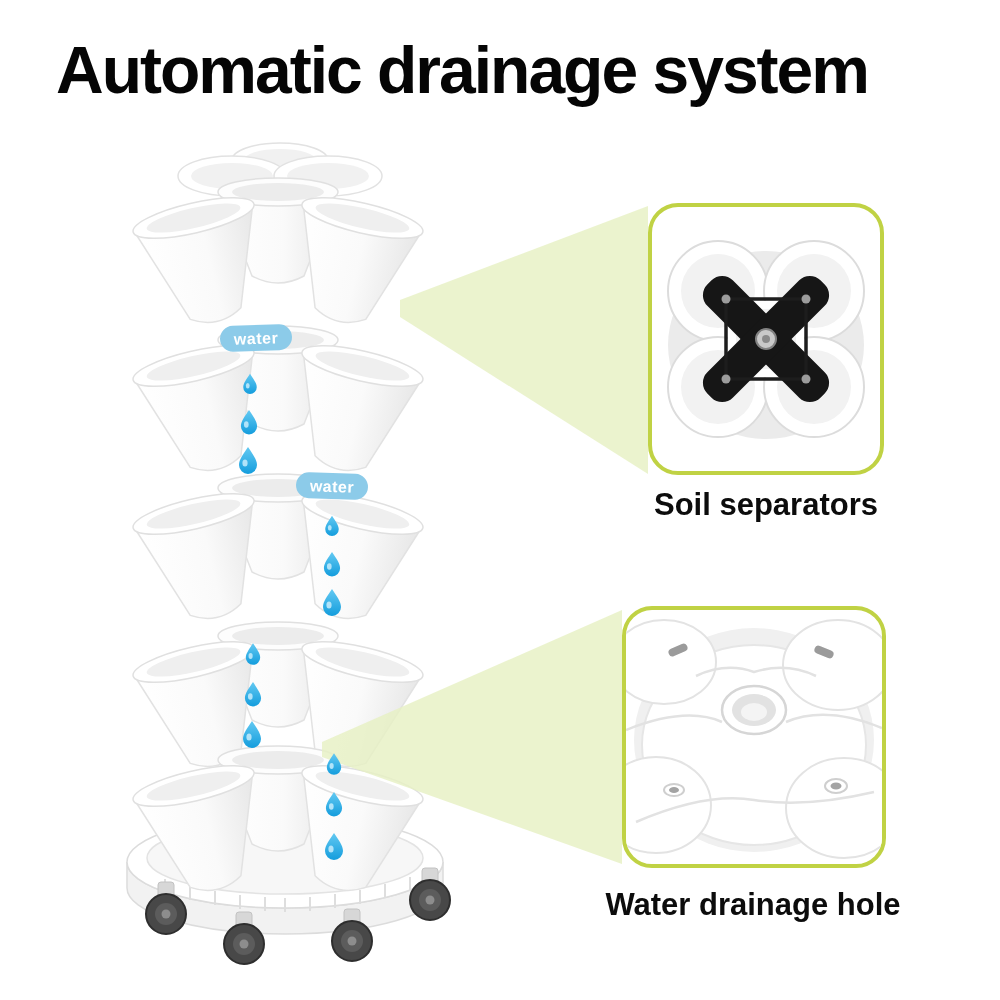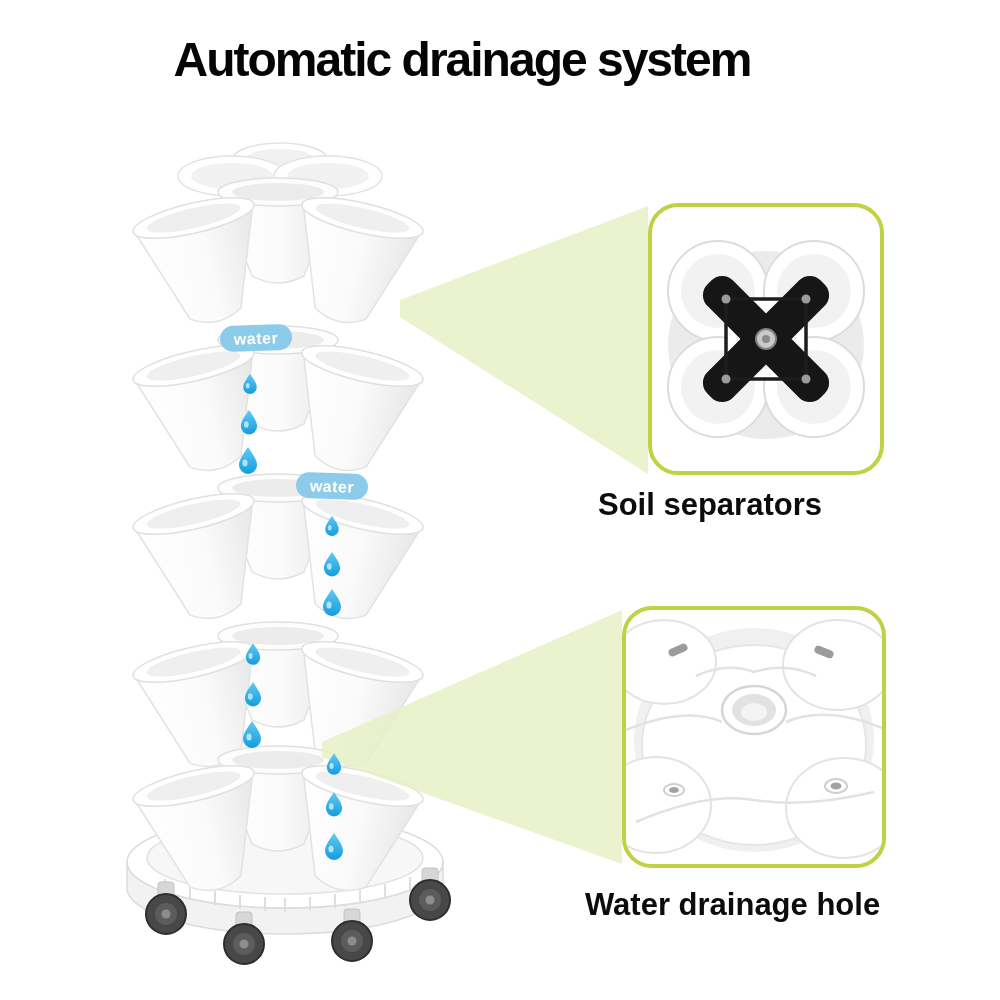--- a/index.html
+++ b/index.html
@@ -1,25 +1,25 @@
 <!DOCTYPE html>
 <html><head>
 <meta charset="utf-8">
 <style>
   * { margin:0; padding:0; box-sizing:border-box; }
   html,body { width:1000px; height:1000px; background:#ffffff;
     font-family:"Liberation Sans", sans-serif; position:relative; overflow:hidden; }
   .title { position:absolute; top:32px; left:0; width:924px; text-align:center;
-    font-size:48px; font-weight:800; letter-spacing:-2px; color:#050505; }
+    font-size:66px; font-weight:800; letter-spacing:-2px; color:#050505; }
   .stage { position:absolute; left:0; top:0; }
   .callout { position:absolute; background:#ffffff; border:4px solid #c0d244;
     border-radius:30px; overflow:hidden; }
   .callout.soil { left:648px; top:203px; width:236px; height:272px; }
   .callout.leak { left:622px; top:606px; width:264px; height:262px; }
-  .callout-label { position:absolute; font-size:31px;
+  .callout-label { position:absolute; text-align:center; font-size:31px;
     font-weight:700; color:#0c0c0c; }
   .callout-label.soil { left:598px; top:487px; width:336px; }
   .callout-label.leak { left:585px; top:887px; width:336px; }
   svg { display:block; }
 </style>
 </head>
 <body>
 
 <h1 class="title">Automatic drainage system</h1>
 

